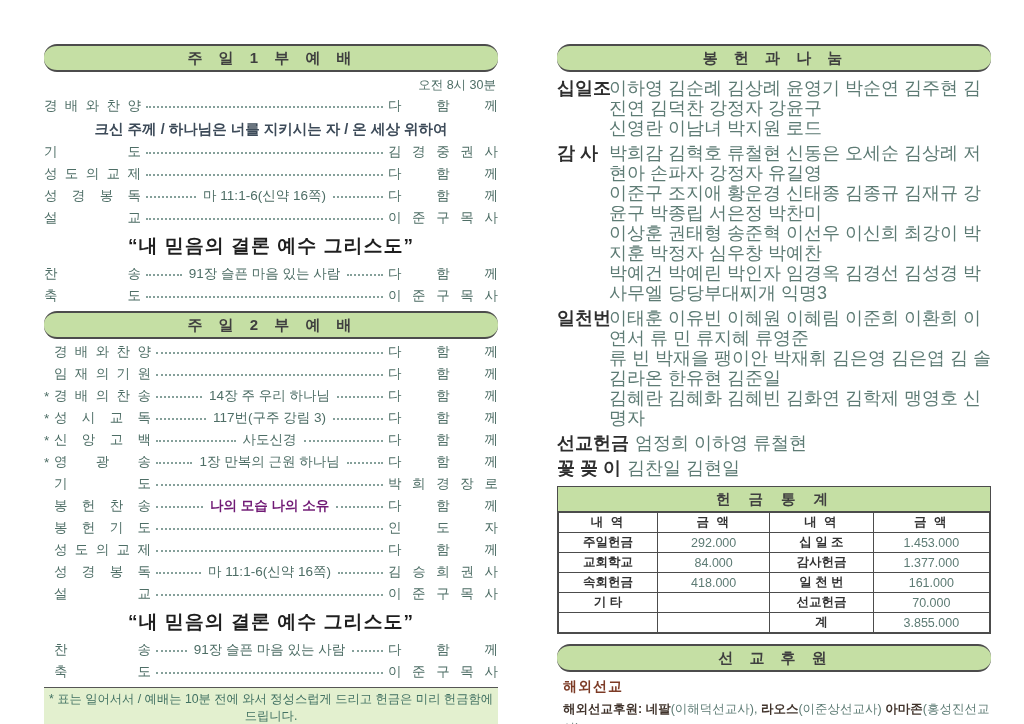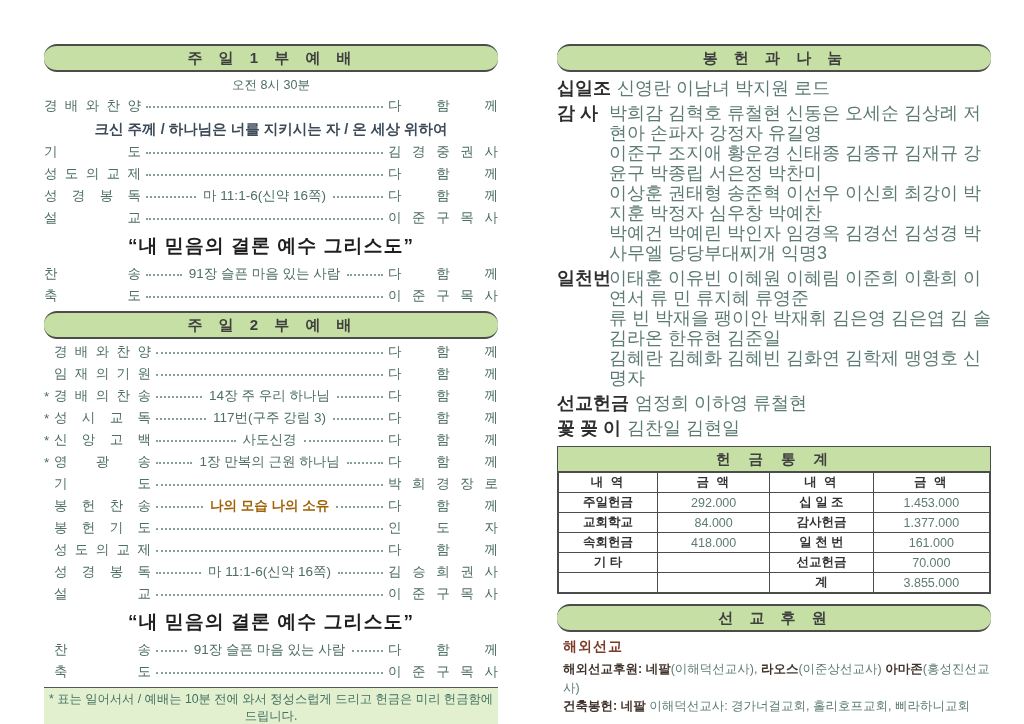--- a/index.html
+++ b/index.html
@@ -6,29 +6,29 @@
   .page{position:relative;width:1024px;height:724px;background:#fff;overflow:hidden;
         font-family:"Liberation Sans",sans-serif;}
   .col{position:absolute;top:44px;}
   .col-left{left:44px;width:454px;}
   .col-right{left:557px;width:434px;}
 
   .hbar{background:#c5dfa4;border-top:2px solid #4c4c4c;border-bottom:2px solid #4c4c4c;
         height:24px;line-height:24px;text-align:center;font-weight:bold;font-size:15px;
         color:#3f3f3f;letter-spacing:3px;word-spacing:6px;margin-bottom:2px;border-radius:13px;}
 
-  .time-line{display:flex;justify-content:center;color:#4e6e66;
+  .time-line{display:flex;justify-content:flex-end;color:#4e6e66;
              font-size:12.5px;padding:3px 2px 1px;}
 
   .svc-row{display:flex;align-items:center;height:22px;font-size:13.5px;color:#4e6e66;}
   .star{width:10px;flex:0 0 10px;color:#4e6e66;}
   .lbl{width:97px;flex:0 0 97px;text-align:justify;text-align-last:justify;}
   .rgt{width:110px;flex:0 0 110px;text-align:justify;text-align-last:justify;}
   .mid{padding:0 2px;white-space:nowrap;}
-  .mid.bold{font-weight:bold;color:#a16207;}
+  .mid.bold{font-weight:bold;color:#701a75;}
   .dots{flex:1 1 auto;height:0;border-bottom:2px dotted #85a09a;margin:0 5px;position:relative;top:1px;}
 
   .song-line{text-align:center;font-weight:bold;color:#3d4b59;font-size:14.5px;
              height:24px;line-height:24px;}
   .quote-line{text-align:center;font-weight:bold;color:#1f1f1f;font-size:19px;
               height:34px;line-height:34px;letter-spacing:1px;}
 
   .footer-note{margin-top:4px;background:#e3f0cf;border-top:1.5px solid #555;
                border-bottom:1.5px solid #555;color:#417162;font-size:12.3px;
                text-align:center;padding:3px 0;}
@@ -222,20 +222,21 @@
 
   <div class="col col-right">
 
     <div class="hbar">
       <span>봉 헌 과 나 눔</span>
     </div>
     <div class="groups" id="offering-groups">
         <div class="group">
           <span class="glabel">십일조</span>
           <div class="glines">
+            <div class="gline">이하영 김순례 김상례 윤영기 박순연 김주현 김진연 김덕찬 강정자 강윤구</div>
             <div class="gline">신영란 이남녀 박지원 로드</div>
           </div>
         </div>
         <div class="group">
           <span class="glabel">감  사</span>
           <div class="glines">
             <div class="gline">박희감 김혁호 류철현 신동은 오세순 김상례 저현아 손파자 강정자 유길영</div>
             <div class="gline">이준구 조지애 황운경 신태종 김종규 김재규 강윤구 박종립 서은정 박찬미</div>
             <div class="gline">이상훈 권태형 송준혁 이선우 이신희 최강이 박지훈 박정자 심우창 박예찬</div>
             <div class="gline">박예건 박예린 박인자 임경옥 김경선 김성경 박사무엘 당당부대찌개 익명3</div>

